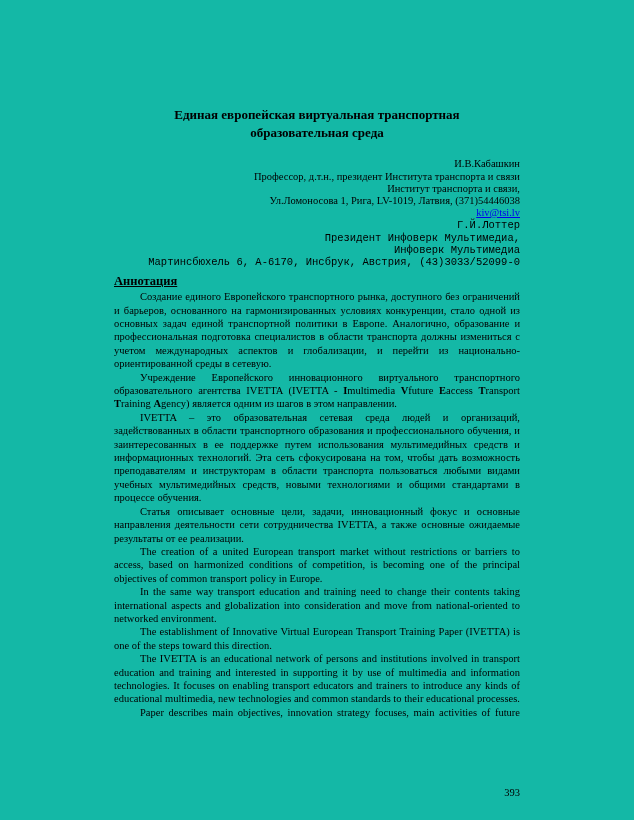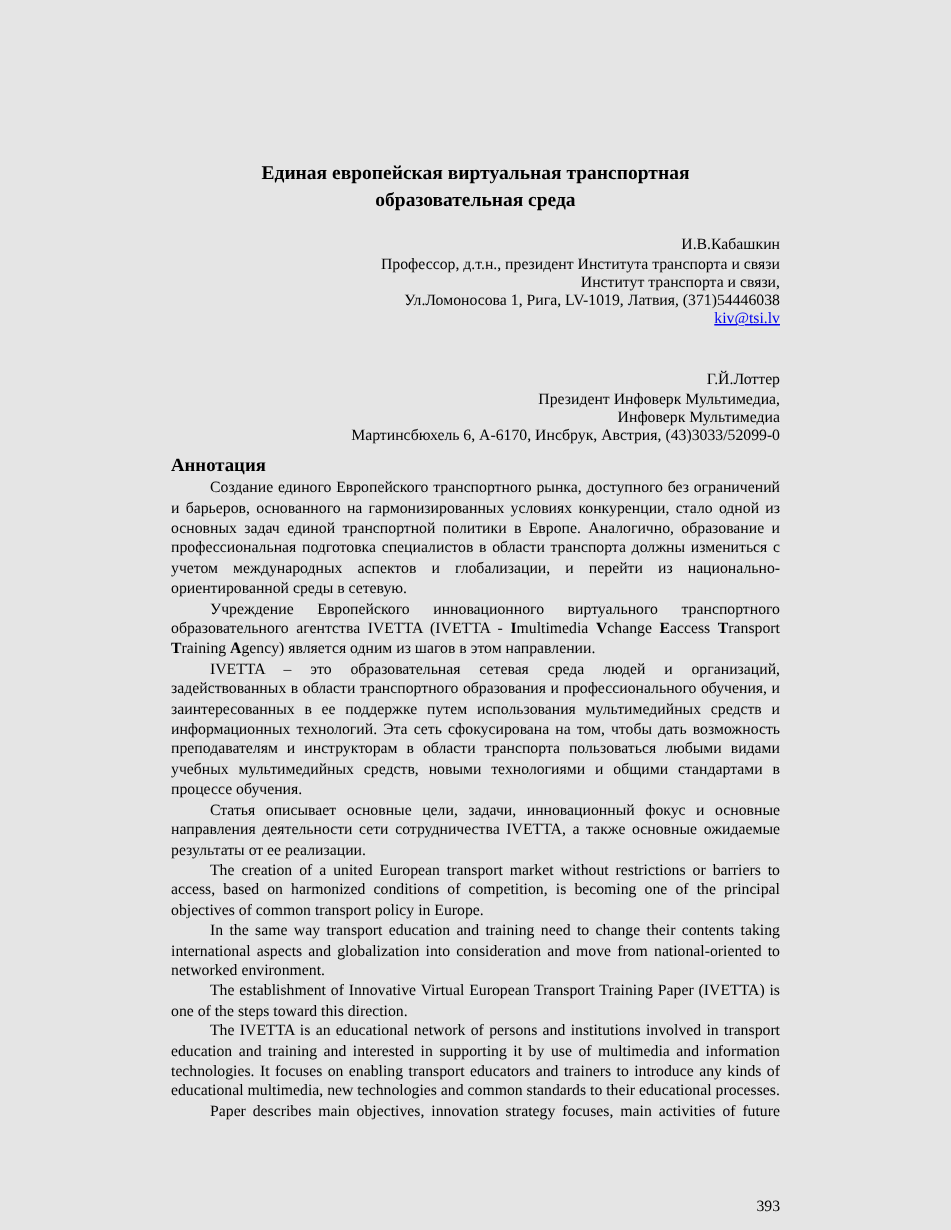--- a/index.html
+++ b/index.html
@@ -5,68 +5,70 @@
   html, body {
     margin: 0;
     padding: 0;
     background: #ffffff;
   }
   .page {
     position: relative;
     width: 634px;
     height: 820px;
     margin: 0 auto;
-    background: #e5e5e5;
+    background: #14b8a6;
     box-sizing: border-box;
     padding: 106px 114px 0 114px;
     font-family: "Liberation Serif", "DejaVu Serif", serif;
     color: #000000;
     overflow: hidden;
   }
   .title {
     font-size: 13px;
     font-weight: bold;
     text-align: center;
     line-height: 1.4;
     max-width: 345px;
     margin: 0 auto 16px auto;
   }
   .author-block {
     text-align: right;
     font-size: 10.5px;
     line-height: 12.2px;
   }
   .author-block.second {
-    margin-top: 29px;
+    margin-top: 0;
+    font-family: Liberation Mono, monospace;
   }
   .email {
     color: #0000EE;
     text-decoration: underline;
     cursor: pointer;
   }
   .abstract-heading {
     font-size: 12.5px;
     font-weight: bold;
     text-align: left;
     margin: 6px 0 1px 0;
+    text-decoration: underline;
   }
   .para {
     margin: 0;
     font-size: 10.5px;
     line-height: 13.4px;
     text-align: justify;
     text-indent: 26px;
   }
   .para.cut {
     text-align-last: justify;
   }
   .page-number {
     position: absolute;
     right: 114px;
-    bottom: 10px;
+    bottom: 22px;
     font-size: 10.5px;
   }
 </style>
 </head>
 <body>
 
 <div class="page">
 
   <h1 class="title">Единая европейская виртуальная транспортная образовательная среда</h1>
 
@@ -82,21 +84,21 @@
     <div>Г.Й.Лоттер</div>
     <div>Президент Инфоверк Мультимедиа,</div>
     <div>Инфоверк Мультимедиа</div>
     <div>Мартинсбюхель 6, А-6170, Инсбрук, Австрия, (43)3033/52099-0</div>
   </div>
 
   <h2 class="abstract-heading">Аннотация</h2>
 
   <p class="para">Создание единого Европейского транспортного рынка, доступного без ограничений и барьеров, основанного на гармонизированных условиях конкуренции, стало одной из основных задач единой транспортной политики в Европе. Аналогично, образование и профессиональная подготовка специалистов в области транспорта должны измениться с учетом международных аспектов и глобализации, и перейти из национально-ориентированной среды в сетевую.</p>
 
-  <p class="para"><span>Учреждение Европейского инновационного виртуального транспортного образовательного агентства IVETTA (IVETTA - </span><b>I</b><span>multimedia </span><b>V</b><span>change </span><b>E</b><span>access </span><b>T</b><span>ransport </span><b>T</b><span>raining </span><b>A</b><span>gency) является одним из шагов в этом направлении.</span></p>
+  <p class="para"><span>Учреждение Европейского инновационного виртуального транспортного образовательного агентства IVETTA (IVETTA - </span><b>I</b><span>multimedia </span><b>V</b><span>future </span><b>E</b><span>access </span><b>T</b><span>ransport </span><b>T</b><span>raining </span><b>A</b><span>gency) является одним из шагов в этом направлении.</span></p>
 
   <p class="para">IVETTA – это образовательная сетевая среда людей и организаций, задействованных в области транспортного образования и профессионального обучения, и заинтересованных в ее поддержке путем использования мультимедийных средств и информационных технологий. Эта сеть сфокусирована на том, чтобы дать возможность преподавателям и инструкторам в области транспорта пользоваться любыми видами учебных мультимедийных средств, новыми технологиями и общими стандартами в процессе обучения.</p>
   <p class="para">Статья описывает основные цели, задачи, инновационный фокус и основные направления деятельности сети сотрудничества IVETTA, а также основные ожидаемые результаты от ее реализации.</p>
   <p class="para">The creation of a united European transport market without restrictions or barriers to access, based on harmonized conditions of competition, is becoming one of the principal objectives of common transport policy in Europe.</p>
   <p class="para">In the same way transport education and training need to change their contents taking international aspects and globalization into consideration and move from national-oriented to networked environment.</p>
   <p class="para">The establishment of Innovative Virtual European Transport Training Paper (IVETTA) is one of the steps toward this direction.</p>
   <p class="para">The IVETTA is an educational network of persons and institutions involved in transport education and training and interested in supporting it by use of multimedia and information technologies. It focuses on enabling transport educators and trainers to introduce any kinds of educational multimedia, new technologies and common standards to their educational processes.</p>
   <p class="para cut">Paper describes main objectives, innovation strategy focuses, main activities of future</p>
 
   <div class="page-number">393</div>

